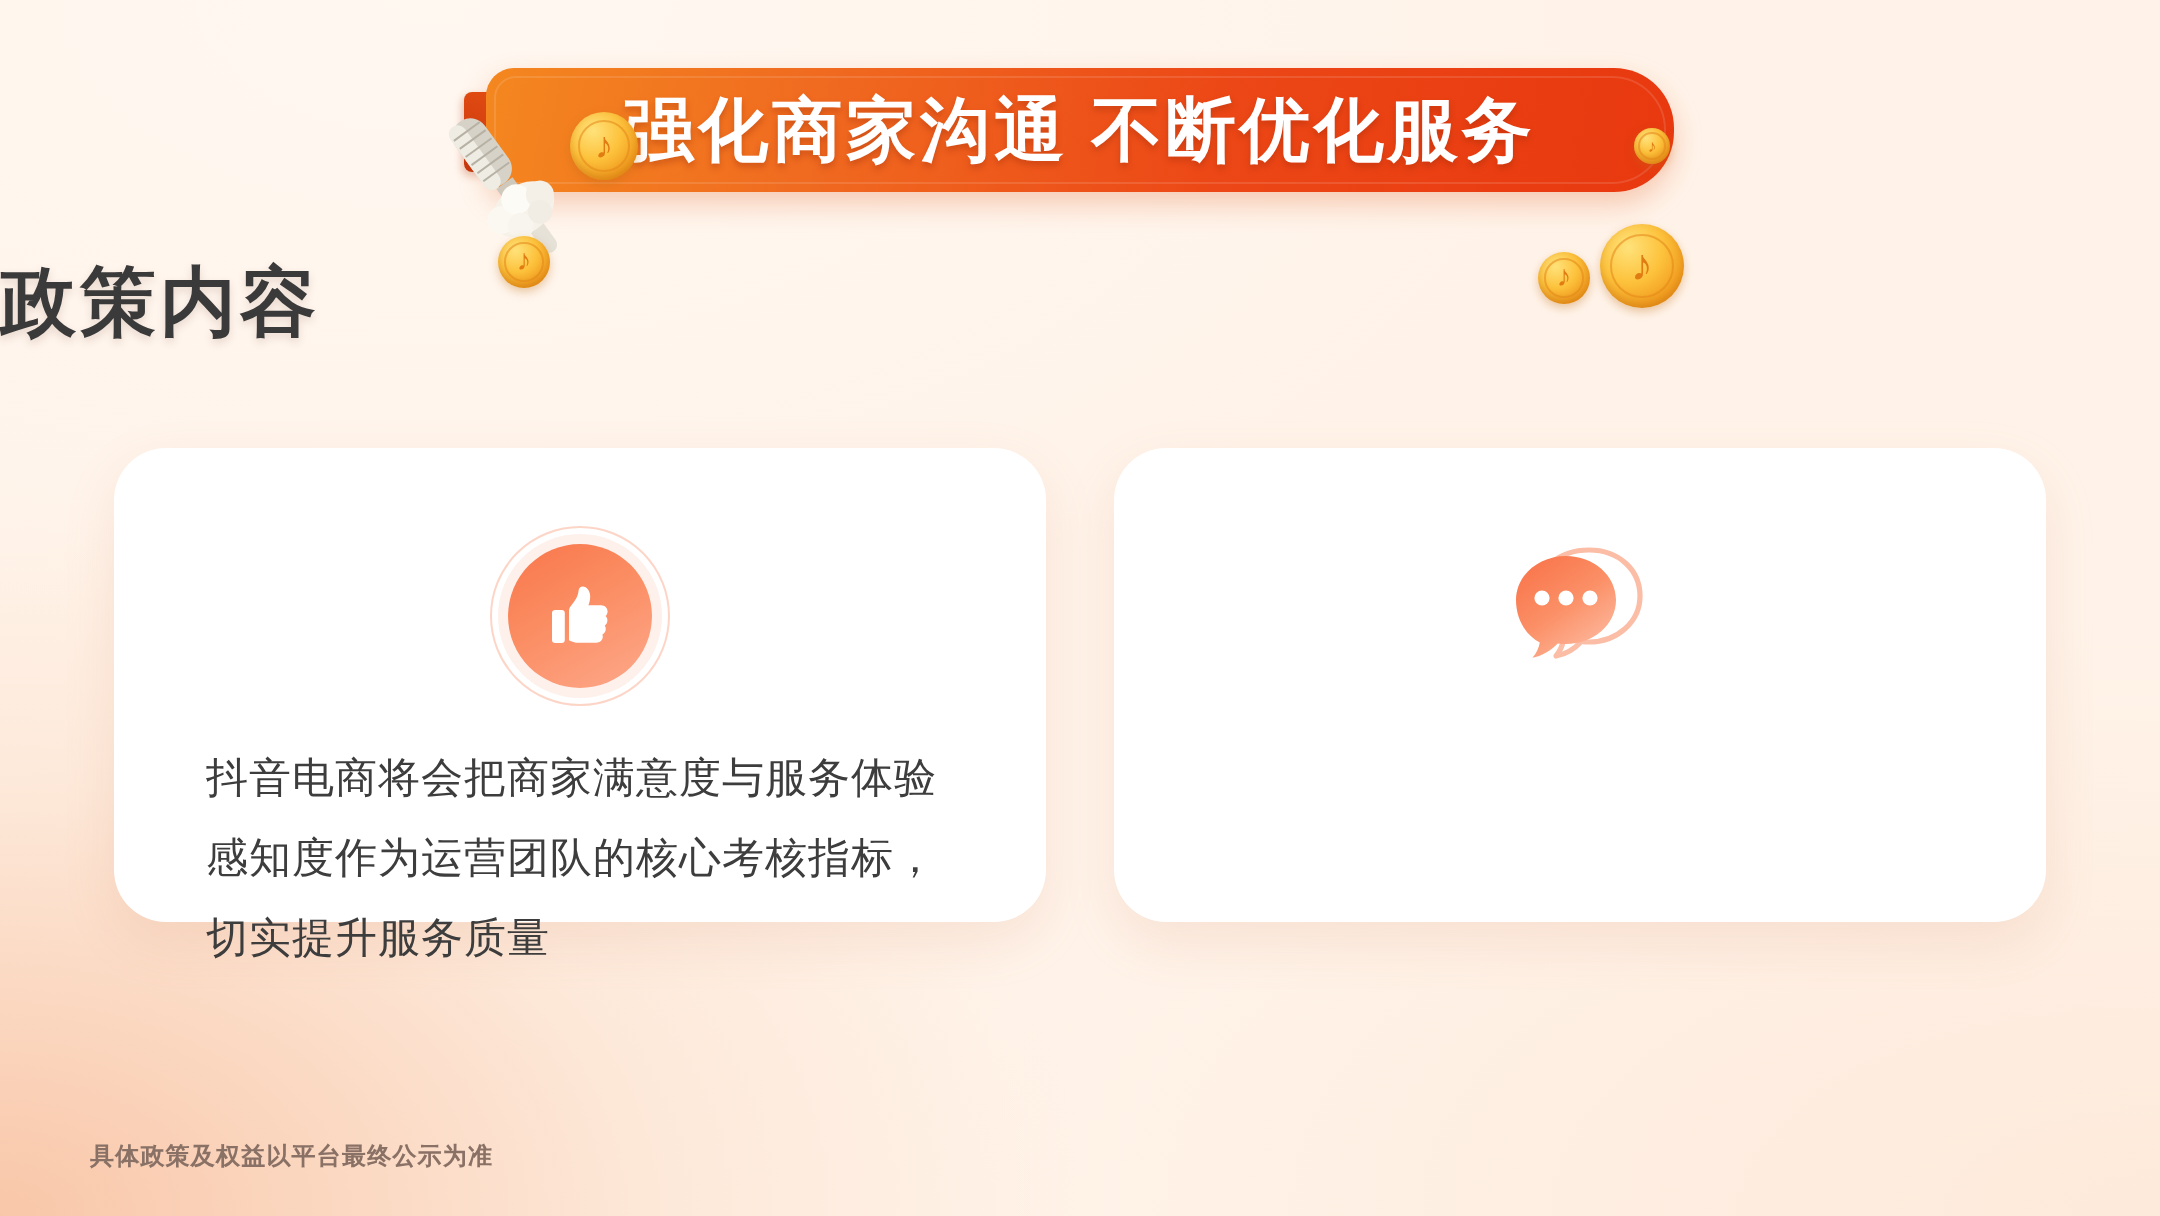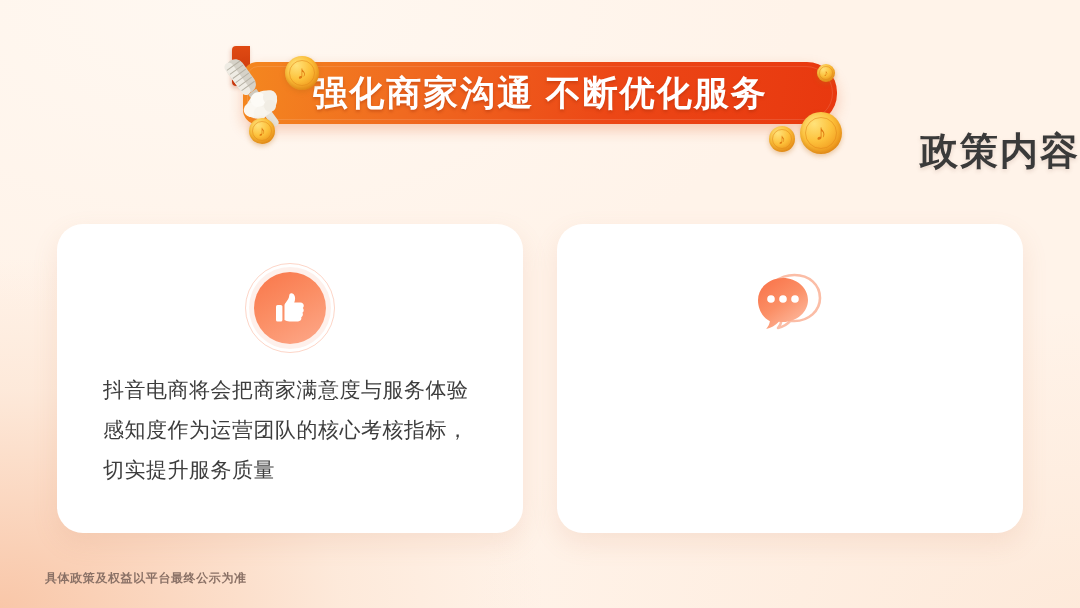--- a/index.html
+++ b/index.html
@@ -38,21 +38,20 @@
     left: 243px;
     top: 0;
     width: 594px;
     height: 62px;
     border-radius: 14px 30px 30px 14px;
     background: linear-gradient(100deg, #f4871f 0%, #f06a20 28%, #ec4716 62%, #e8380f 100%);
     box-shadow: 0 6px 14px rgba(223,90,30,0.28);
     display: flex;
     align-items: center;
     justify-content: center;
-    margin-top: 28px;
   }
   .banner-inner-edge {
     position: absolute;
     left: 4px;
     top: 4px;
     right: 4px;
     bottom: 4px;
     border-radius: 11px 27px 27px 11px;
     border: 1px solid rgba(255,255,255,0.12);
     pointer-events: none;
@@ -118,42 +117,42 @@
   .coin-3 { left: 769px; top: 92px; width: 26px; height: 26px; font-size: 24px; }
   .coin-4 { left: 800px; top: 78px; width: 42px; height: 42px; font-size: 36px; }
   .coin-5 { left: 817px; top: 30px; width: 18px; height: 18px; font-size: 14px; }
 
   
   .subtitle {
     position: absolute;
     left: 0;
     top: 126px;
     width: 1080px;
-    text-align: right;
+    text-align: left;
     font-size: 38px;
     font-weight: bold;
     color: #3a3a3a;
     letter-spacing: 2px;
     text-shadow: 0 2px 4px rgba(120,80,60,0.18);
   }
 
   
   .cards {
     position: absolute;
     left: 57px;
     top: 224px;
     width: 966px;
     height: 309px;
     display: flex;
     justify-content: space-between;
   }
   .card {
     position: relative;
     width: 466px;
-    height: 309px;
+    height: 237px;
     background: #ffffff;
     border-radius: 26px;
     box-shadow: 0 10px 26px rgba(206,130,90,0.14);
   }
   .card-icon {
     position: absolute;
     left: 0;
     right: 0;
     top: 48px;
     display: flex;

